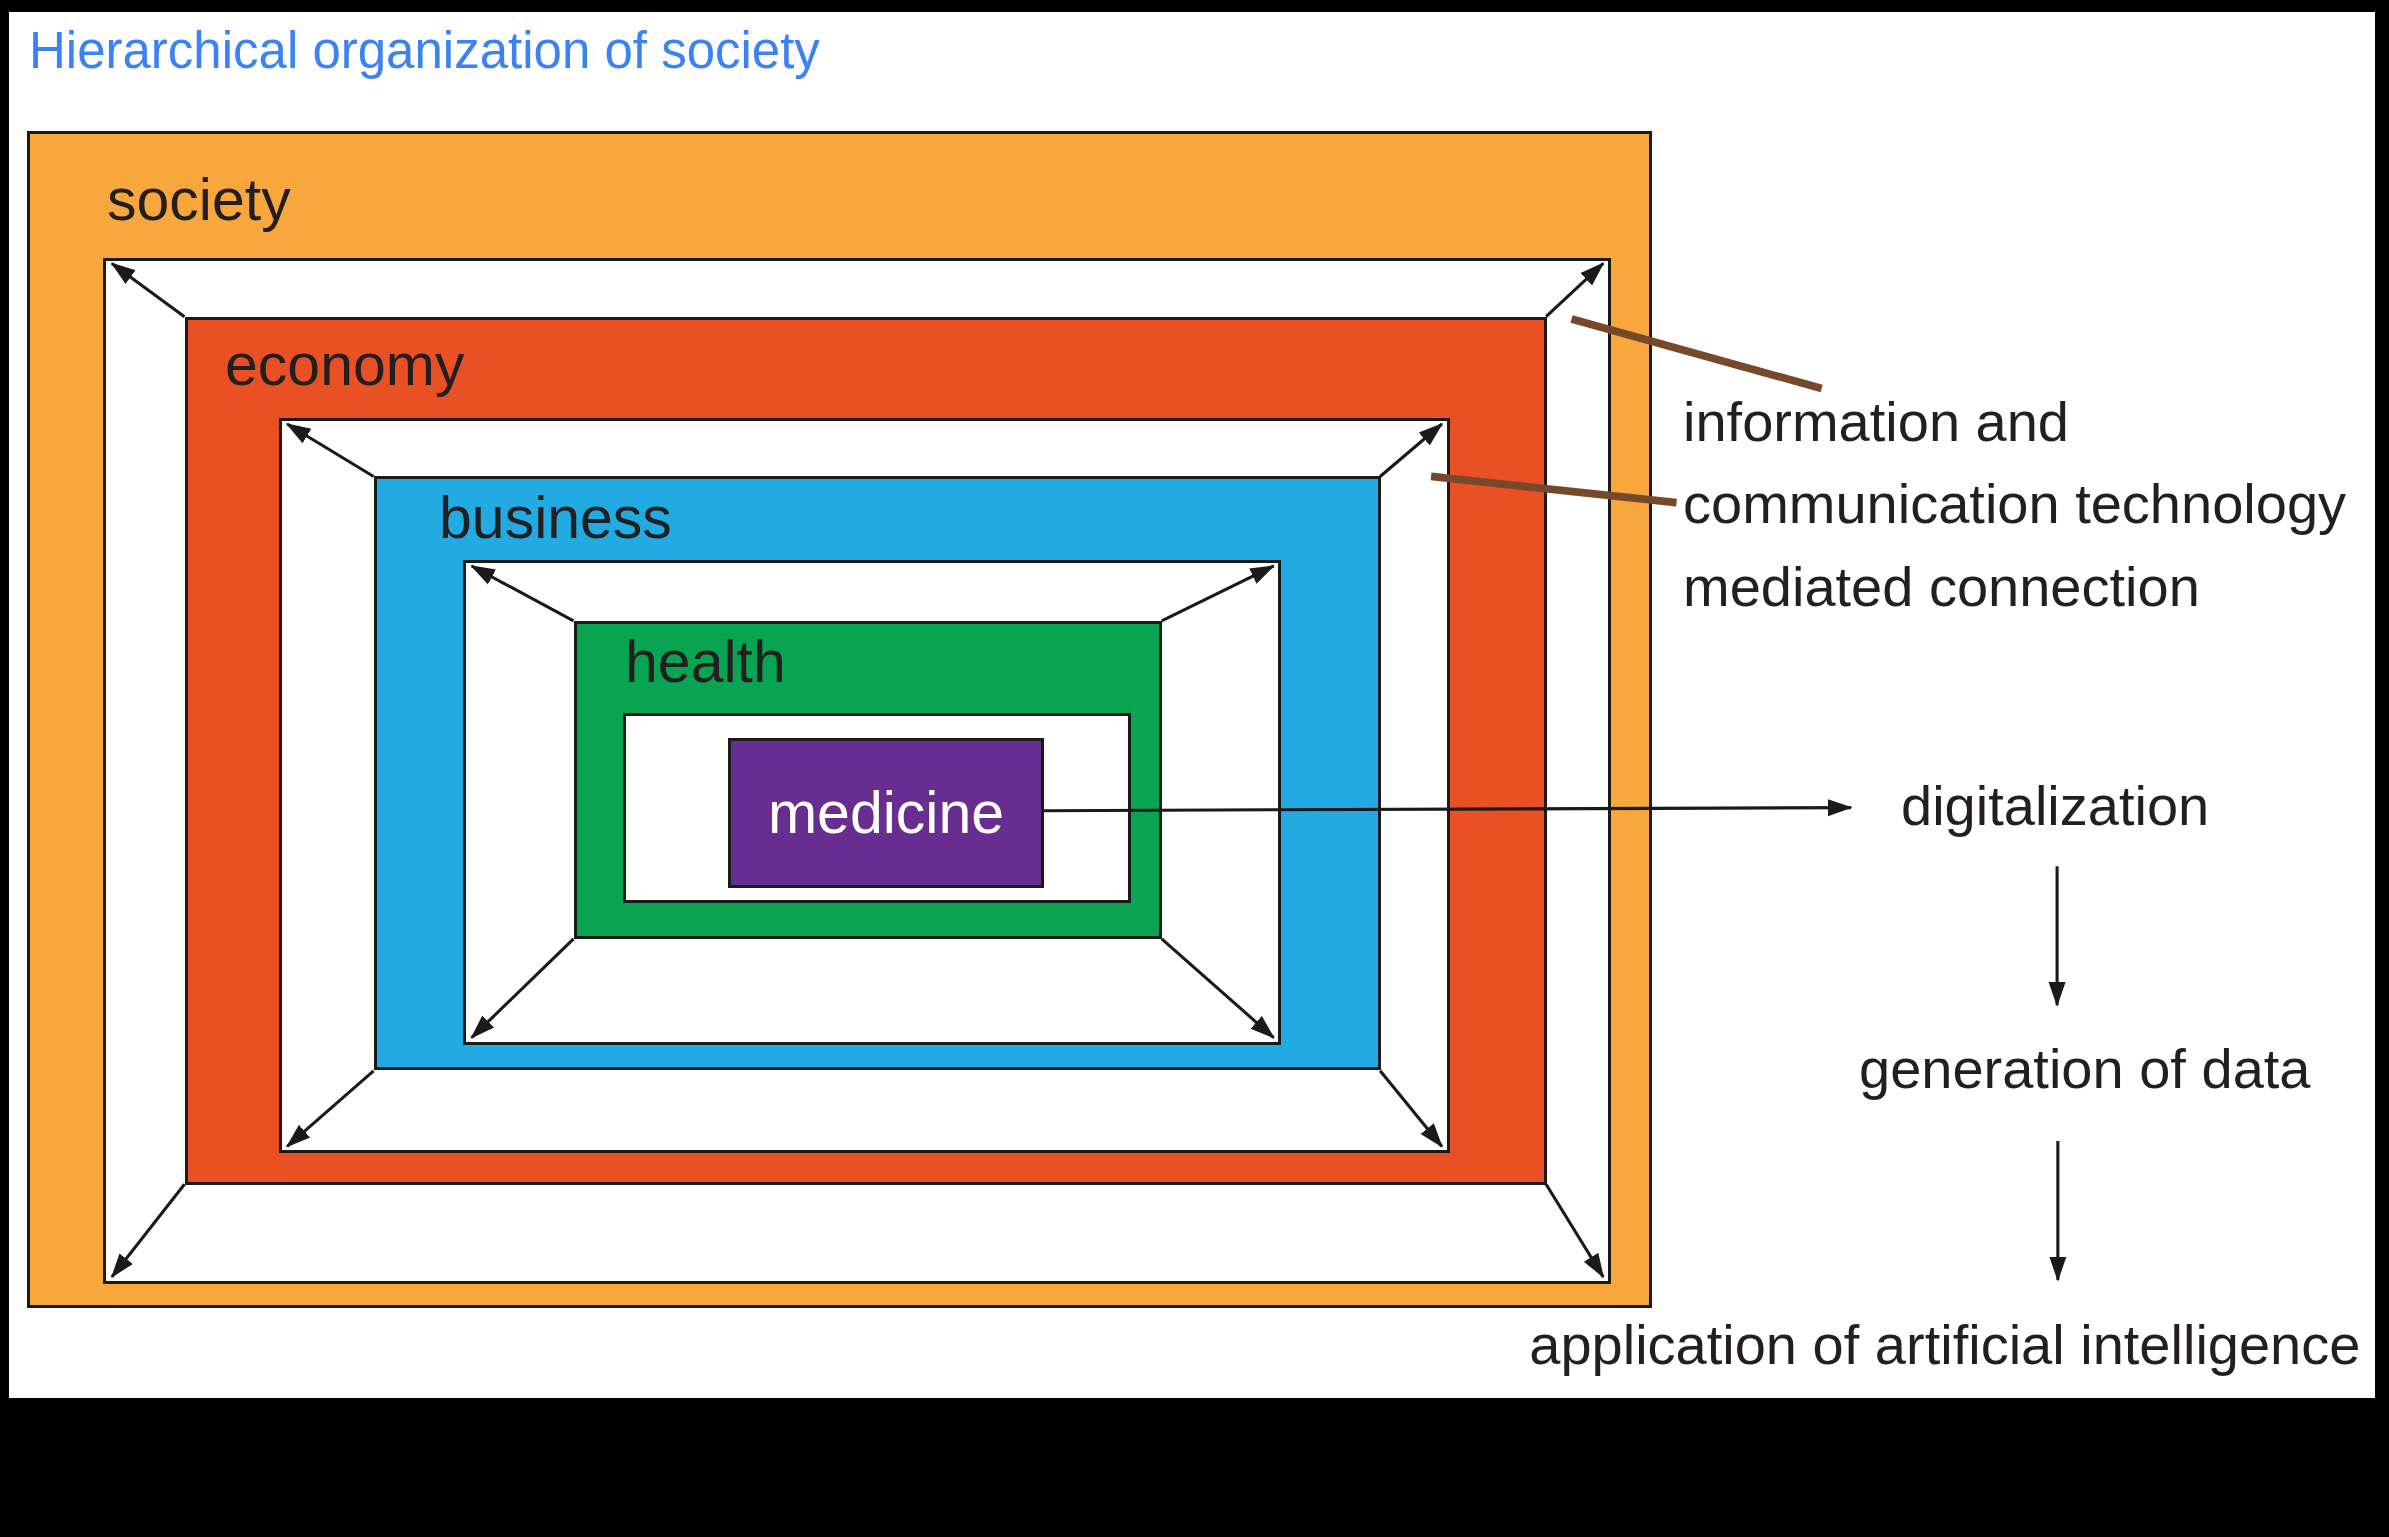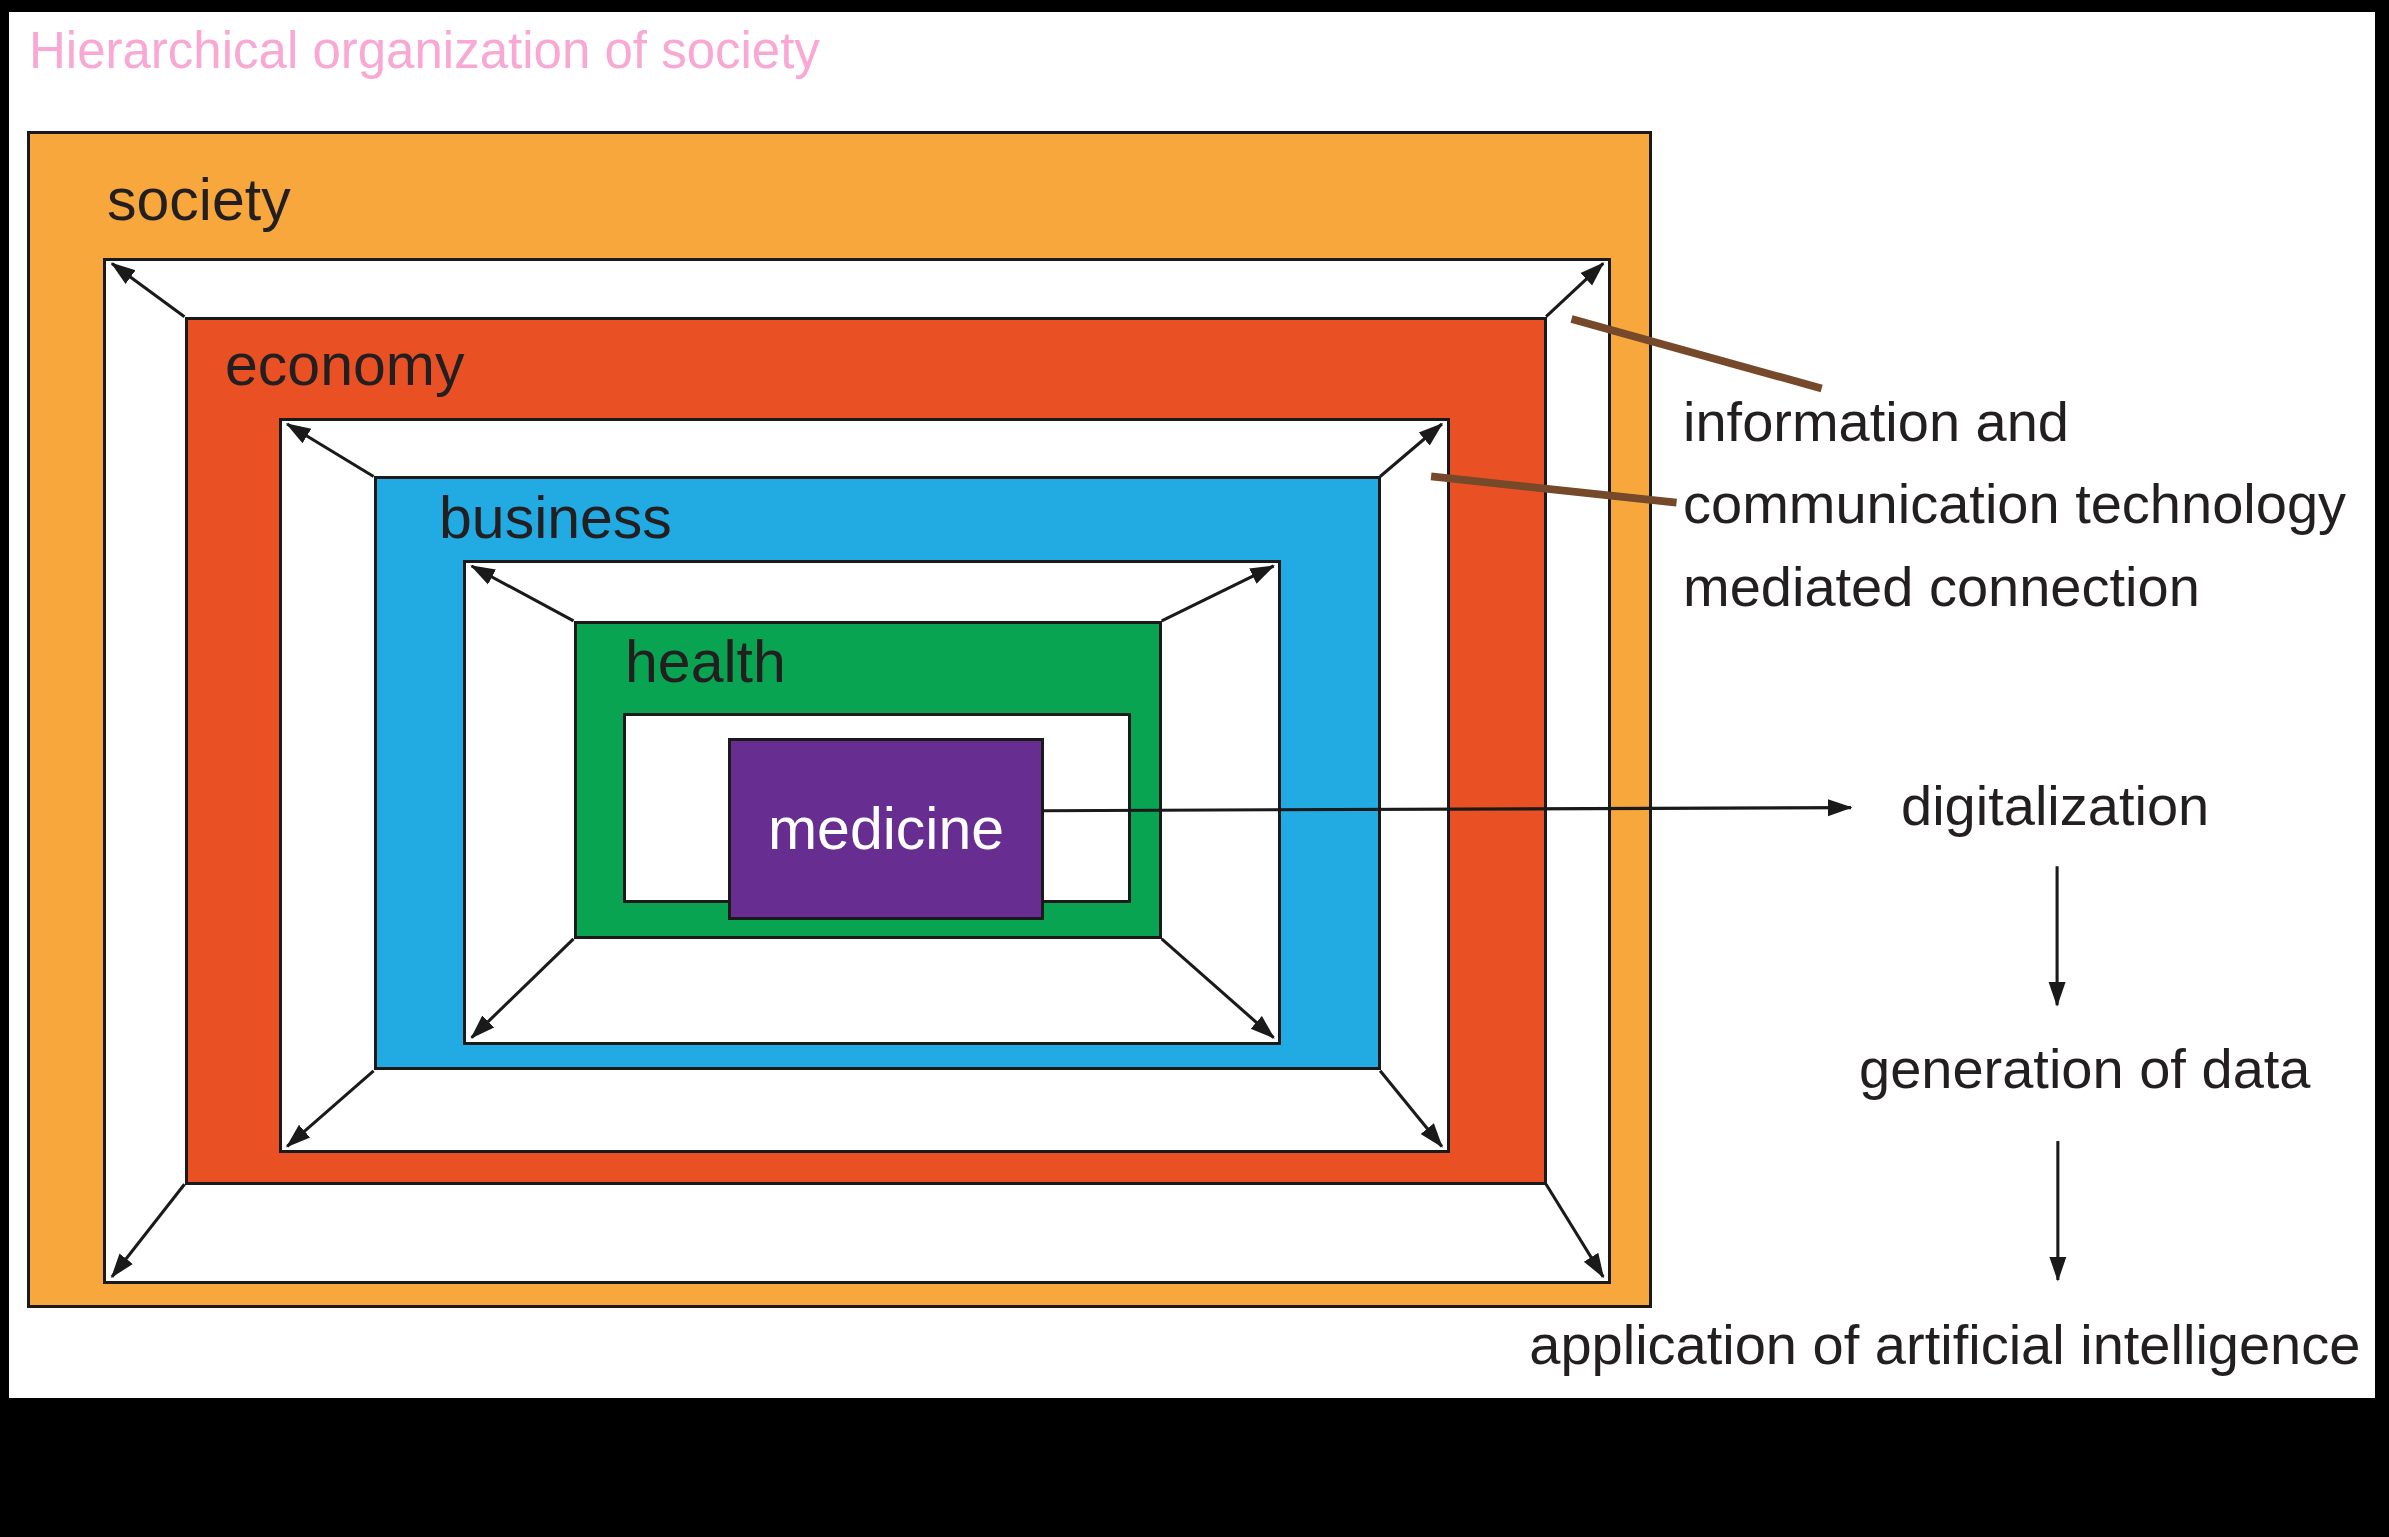--- a/index.html
+++ b/index.html
@@ -29,41 +29,41 @@
   }
   #box-society  { left: 27px;  top: 131px; width: 1625px; height: 1177px; background: var(--c-society); }
   #box-white1   { left: 103px; top: 258px; width: 1508px; height: 1026px; background: #FFFFFF; }
   #box-economy  { left: 185px; top: 317px; width: 1362px; height: 868px; background: var(--c-economy); }
   #box-white2   { left: 279px; top: 418px; width: 1171px; height: 735px;  background: #FFFFFF; }
   #box-business { left: 374px; top: 476px; width: 1007px; height: 594px;  background: var(--c-business); }
   #box-white3   { left: 463px; top: 560px; width: 818px; height: 485px;  background: #FFFFFF; }
   #box-health   { left: 574px; top: 621px; width: 588px;  height: 318px;  background: var(--c-health); }
   #box-white4   { left: 623px; top: 713px; width: 508px;  height: 190px;  background: #FFFFFF; }
   #box-medicine {
-    left: 728px; top: 738px; width: 316px; height: 182px;
+    left: 728px; top: 738px; width: 316px; height: 150px;
     background: var(--c-medicine);
     display: flex; align-items: center; justify-content: center;
     color: #FFFFFF; font-size: 59px; line-height: 1;
   }
   .ring-label {
     position: absolute;
     font-size: 59px;
     line-height: 1;
     color: #231F20;
     white-space: nowrap;
   }
   #label-society  { left: 107px; top: 171px; }
   #label-economy  { left: 225px; top: 336px; }
   #label-business { left: 439px; top: 489px; }
   #label-health   { left: 625px; top: 633px; }
   #title {
     left: 29px; top: 23px;
     font-size: 51px;
     line-height: 1.1;
-    color: #f9a8d4;
+    color: #3b82f6;
     white-space: nowrap;
   }
   #ict-annotation {
     left: 1683px; top: 381px;
     font-size: 56px;
     line-height: 1.47;
     color: #231F20;
     white-space: nowrap;
   }
   .flow-label {

